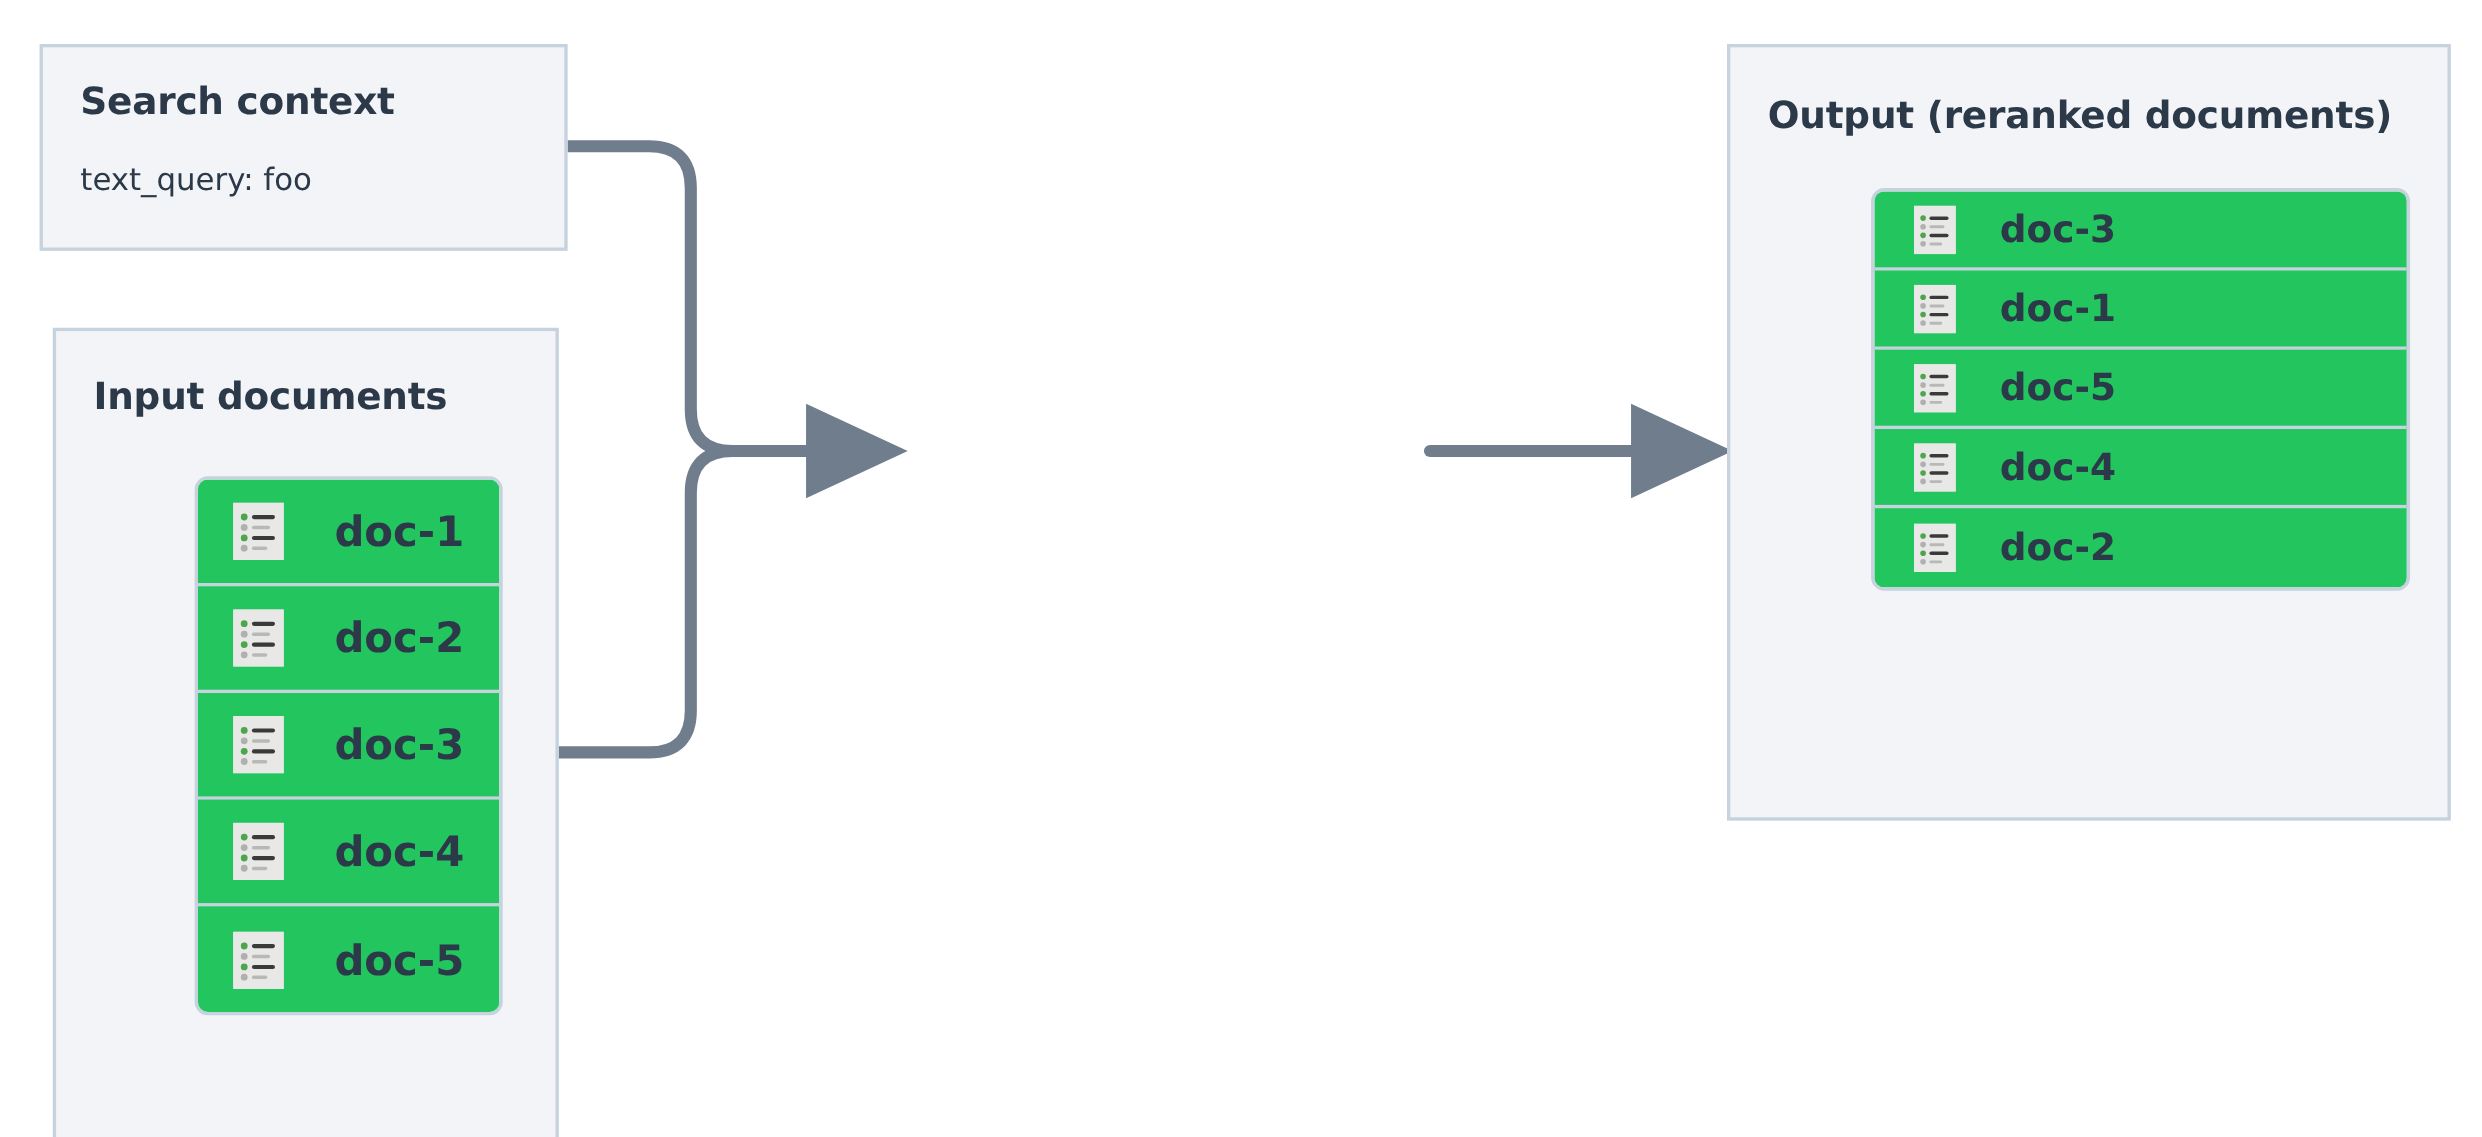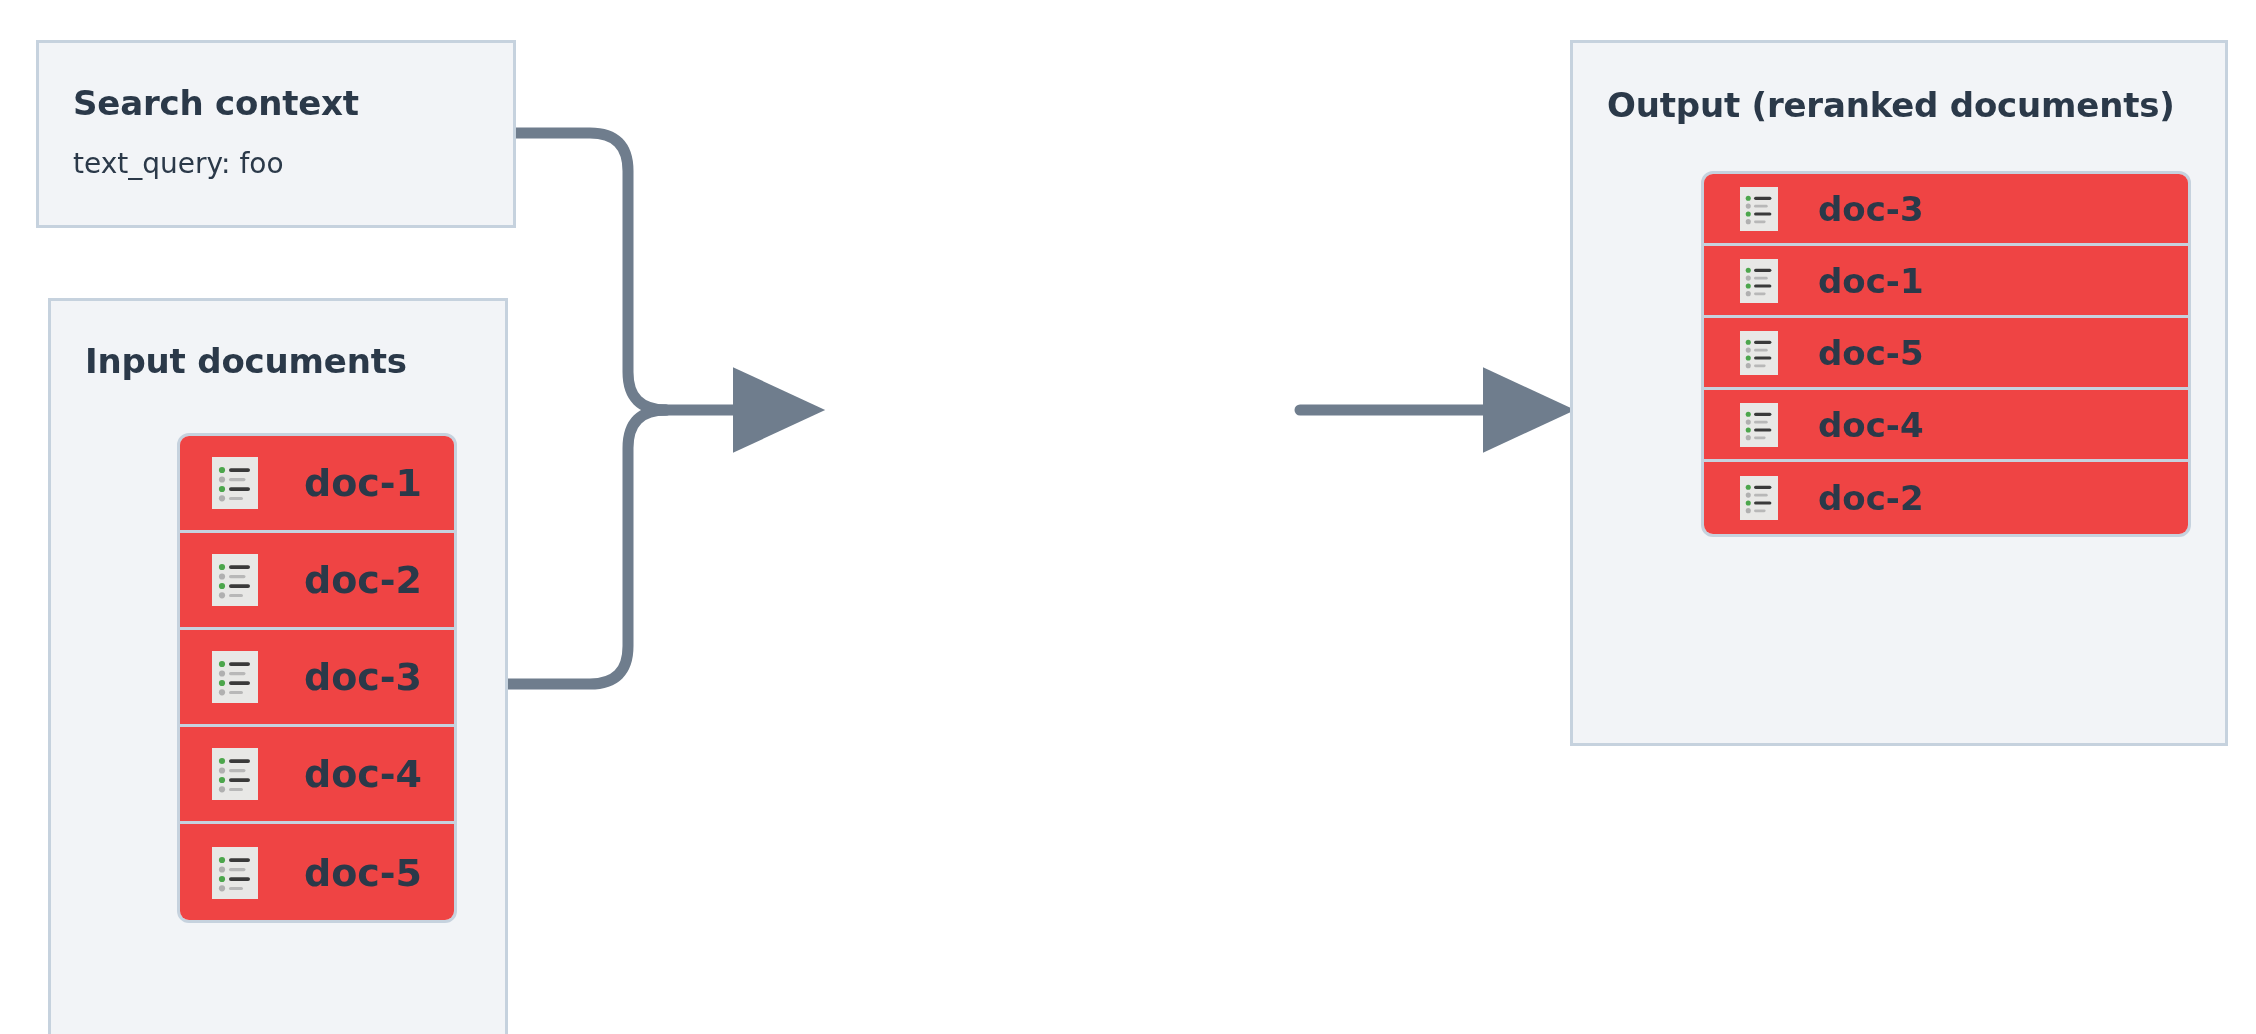--- a/index.html
+++ b/index.html
@@ -39,21 +39,21 @@
   
   #search-context {
     left: 36px;
     top: 40px;
     width: 480px;
     height: 188px;
   }
   #search-context .panel-title {
     position: absolute;
     left: 34px;
-    top: 40px;
+    top: 30px;
     font-size: 34px;
   }
   #search-context .ctx-line {
     position: absolute;
     left: 34px;
     top: 104px;
     font-size: 28px;
     font-weight: normal;
     color: #2b3949;
     white-space: nowrap;
@@ -107,21 +107,21 @@
     top: 128px;
     width: 490px;
     height: 366px;
   }
 
   .doc-row {
     display: flex;
     align-items: center;
     box-sizing: border-box;
     border-bottom: 3px solid #c6d2de;
-    background: #ef4444;
+    background: #22c55e;
   }
   .doc-row:last-child { border-bottom: none; }
 
   #input-documents .doc-row { height: 97px; padding-left: 32px; }
   #output-panel .doc-row { height: 72px; padding-left: 36px; }
 
   .doc-label {
     font-weight: bold;
     color: #2b3949;
     white-space: nowrap;

